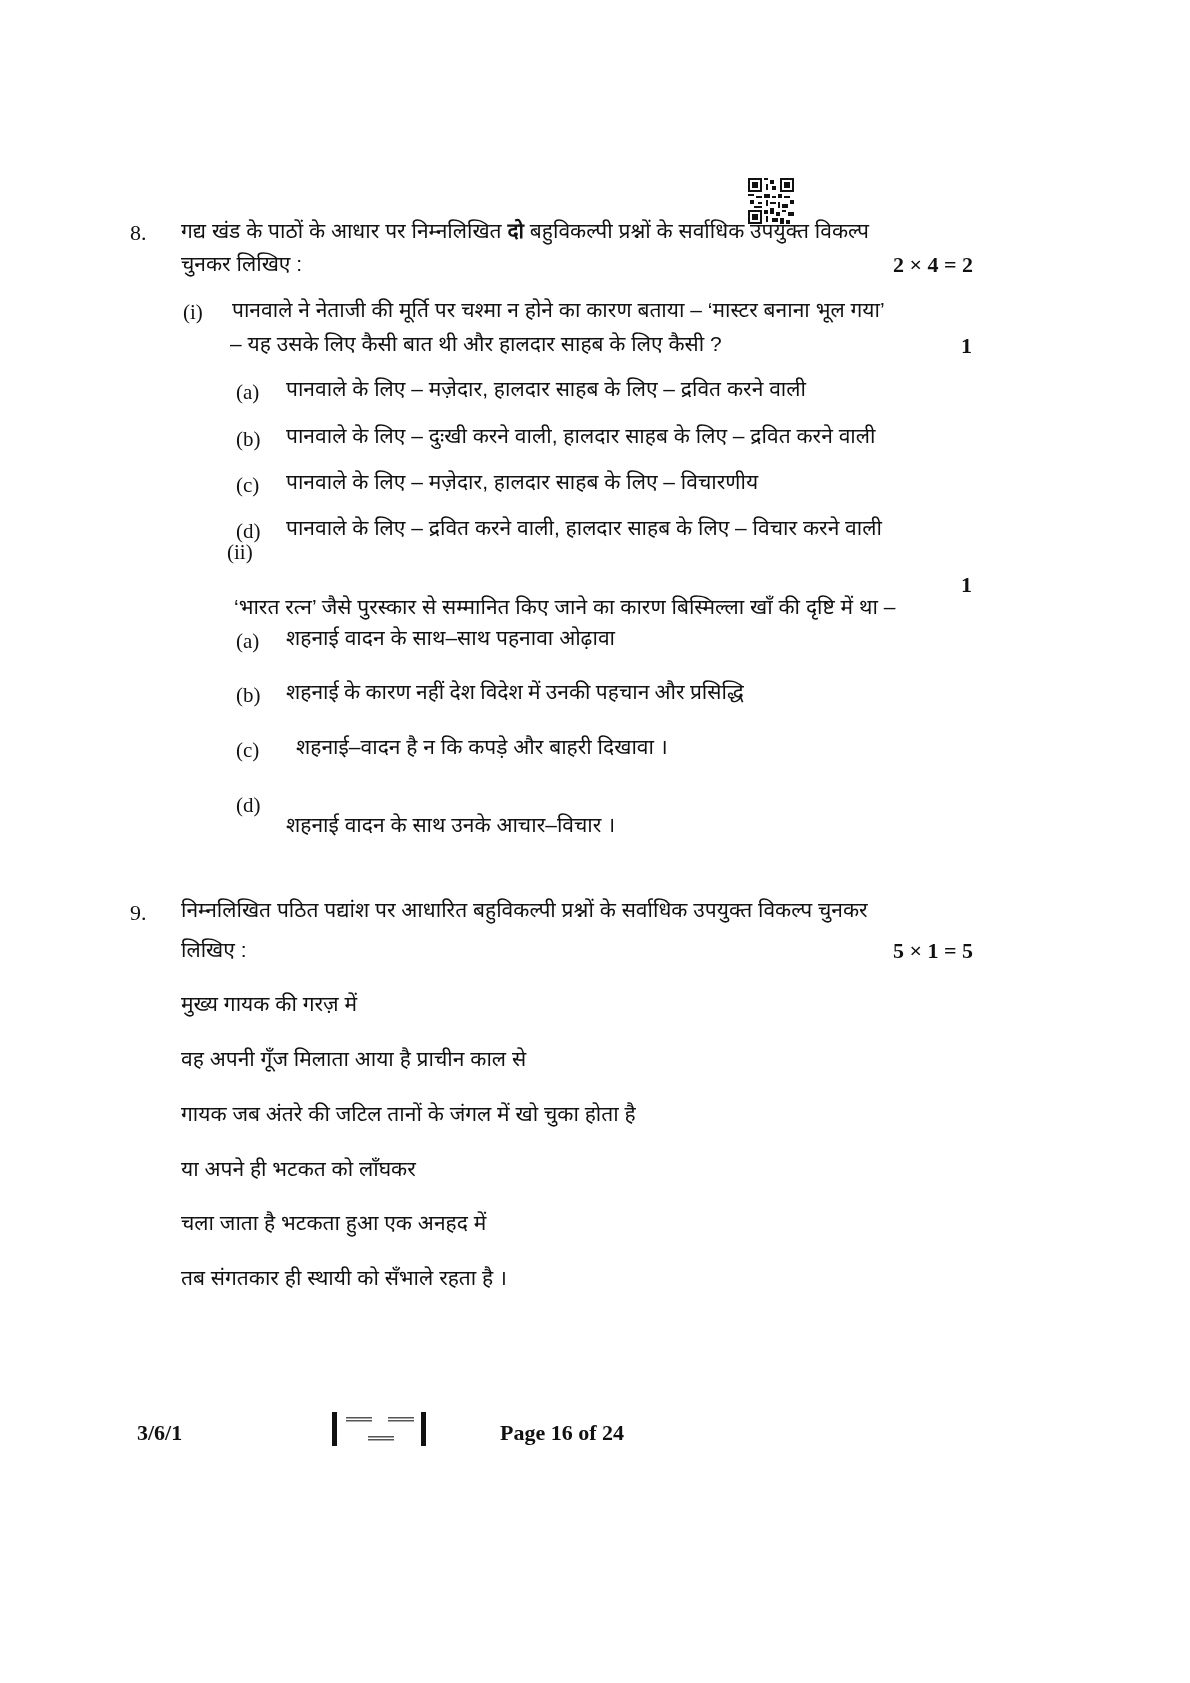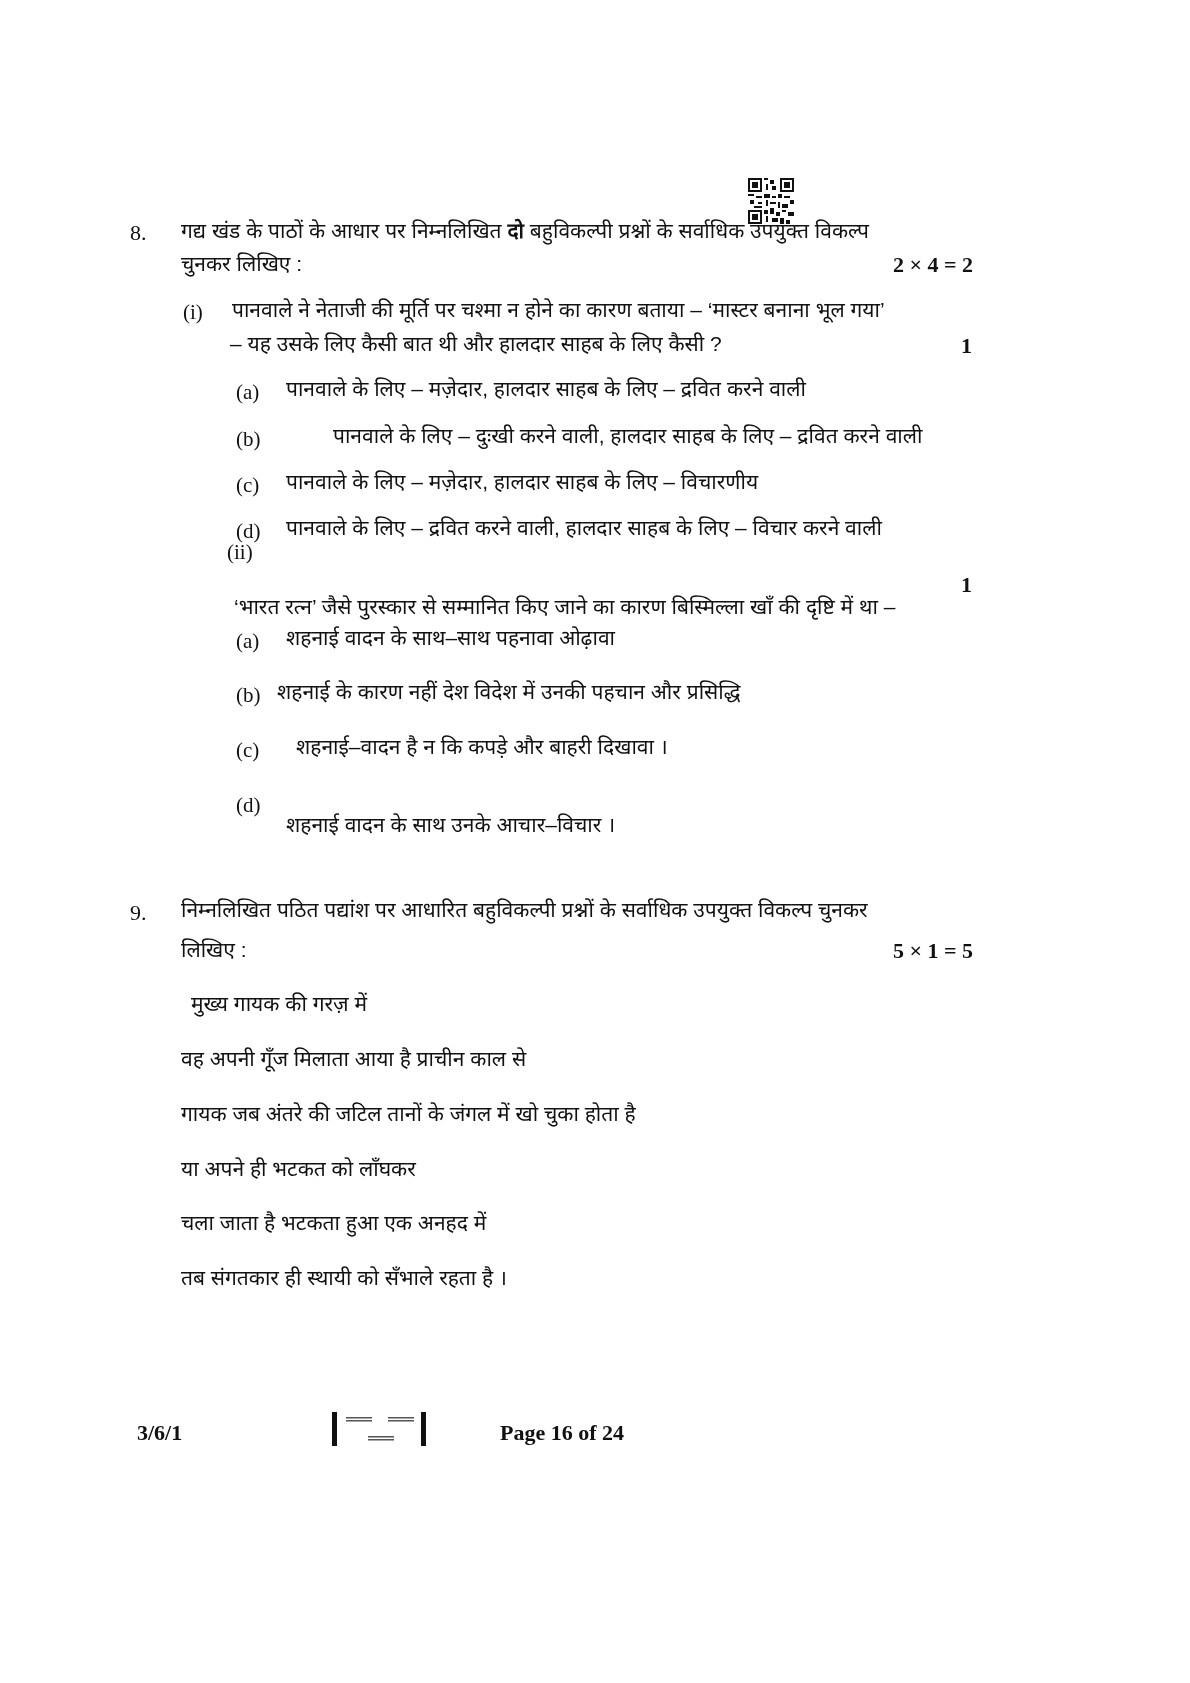--- a/index.html
+++ b/index.html
@@ -71,45 +71,45 @@
 <div class="abs marks" style="right:217px; top:251px;">2 × 4 = 2</div>
 
 <div class="abs rom" style="left:183px; top:298px;">(i)</div>
 <div class="abs hi" style="left:232px; top:296px;">पानवाले ने नेताजी की मूर्ति पर चश्मा न होने का कारण बताया – ‘मास्टर बनाना भूल गया’</div>
 <div class="abs hi" style="left:230px; top:330px;">– यह उसके लिए कैसी बात थी और हालदार साहब के लिए कैसी ?</div>
 <div class="abs marks" style="right:218px; top:332px;">1</div>
 
 <div class="abs rom" style="left:236px; top:378px;">(a)</div>
 <div class="abs hi" style="left:286px; top:375px;">पानवाले के लिए – मज़ेदार, हालदार साहब के लिए – द्रवित करने वाली</div>
 <div class="abs rom" style="left:236px; top:425px;">(b)</div>
-<div class="abs hi" style="left:286px; top:422px;margin-left:47px;">पानवाले के लिए – दुःखी करने वाली, हालदार साहब के लिए – द्रवित करने वाली</div>
+<div class="abs hi" style="left:286px; top:422px;">पानवाले के लिए – दुःखी करने वाली, हालदार साहब के लिए – द्रवित करने वाली</div>
 <div class="abs rom" style="left:236px; top:471px;">(c)</div>
 <div class="abs hi" style="left:286px; top:468px;">पानवाले के लिए – मज़ेदार, हालदार साहब के लिए – विचारणीय</div>
 <div class="abs rom" style="left:236px; top:517px;">(d)</div>
 <div class="abs hi" style="left:286px; top:514px;">पानवाले के लिए – द्रवित करने वाली, हालदार साहब के लिए – विचार करने वाली</div>
 
 <div class="abs rom" style="left:183px; top:538px;margin-left:44px;">(ii)</div>
 <div class="abs hi" style="left:234px; top:569px;margin-top:24px;">‘भारत रत्न’ जैसे पुरस्कार से सम्मानित किए जाने का कारण बिस्मिल्ला खाँ की दृष्टि में था –</div>
 <div class="abs marks" style="right:218px; top:571px;">1</div>
 
 <div class="abs rom" style="left:236px; top:627px;">(a)</div>
 <div class="abs hi" style="left:286px; top:624px;">शहनाई वादन के साथ–साथ पहनावा ओढ़ावा</div>
 <div class="abs rom" style="left:236px; top:681px;">(b)</div>
-<div class="abs hi" style="left:277px; top:678px;">शहनाई के कारण नहीं देश विदेश में उनकी पहचान और प्रसिद्धि</div>
+<div class="abs hi" style="left:286px; top:678px;font-family:Liberation Serif, serif;">शहनाई के कारण नहीं देश विदेश में उनकी पहचान और प्रसिद्धि</div>
 <div class="abs rom" style="left:236px; top:736px;">(c)</div>
 <div class="abs hi" style="left:296px; top:733px;">शहनाई–वादन है न कि कपड़े और बाहरी दिखावा ।</div>
 <div class="abs rom" style="left:236px; top:791px;">(d)</div>
 <div class="abs hi" style="left:286px; top:811px;">शहनाई वादन के साथ उनके आचार–विचार ।</div>
 
 <div class="abs num" style="left:130px; top:899px;">9.</div>
 <div class="abs hi" style="left:181px; top:896px;">निम्नलिखित पठित पद्यांश पर आधारित बहुविकल्पी प्रश्नों के सर्वाधिक उपयुक्त विकल्प चुनकर</div>
 <div class="abs hi" style="left:181px; top:936px;">लिखिए :</div>
 <div class="abs marks" style="right:217px; top:937px;">5 × 1 = 5</div>
 
-<div class="abs hi" style="left:191px; top:990px;">मुख्य गायक की गरज़ में</div>
+<div class="abs hi" style="left:181px; top:990px;">मुख्य गायक की गरज़ में</div>
 <div class="abs hi" style="left:181px; top:1045px;">वह अपनी गूँज मिलाता आया है प्राचीन काल से</div>
 <div class="abs hi" style="left:181px; top:1100px;">गायक जब अंतरे की जटिल तानों के जंगल में खो चुका होता है</div>
 <div class="abs hi" style="left:181px; top:1155px;">या अपने ही भटकत को लाँघकर</div>
 <div class="abs hi" style="left:181px; top:1209px;">चला जाता है भटकता हुआ एक अनहद में</div>
 <div class="abs hi" style="left:181px; top:1264px;">तब संगतकार ही स्थायी को सँभाले रहता है ।</div>
 
 <div class="abs footer-text" style="left:137px; top:1419px;">3/6/1</div>
 <div class="abs barcode">
   <svg width="98" height="34" viewBox="0 0 98 34">
     <rect x="0" y="0" width="5" height="34" fill="#111"></rect>

